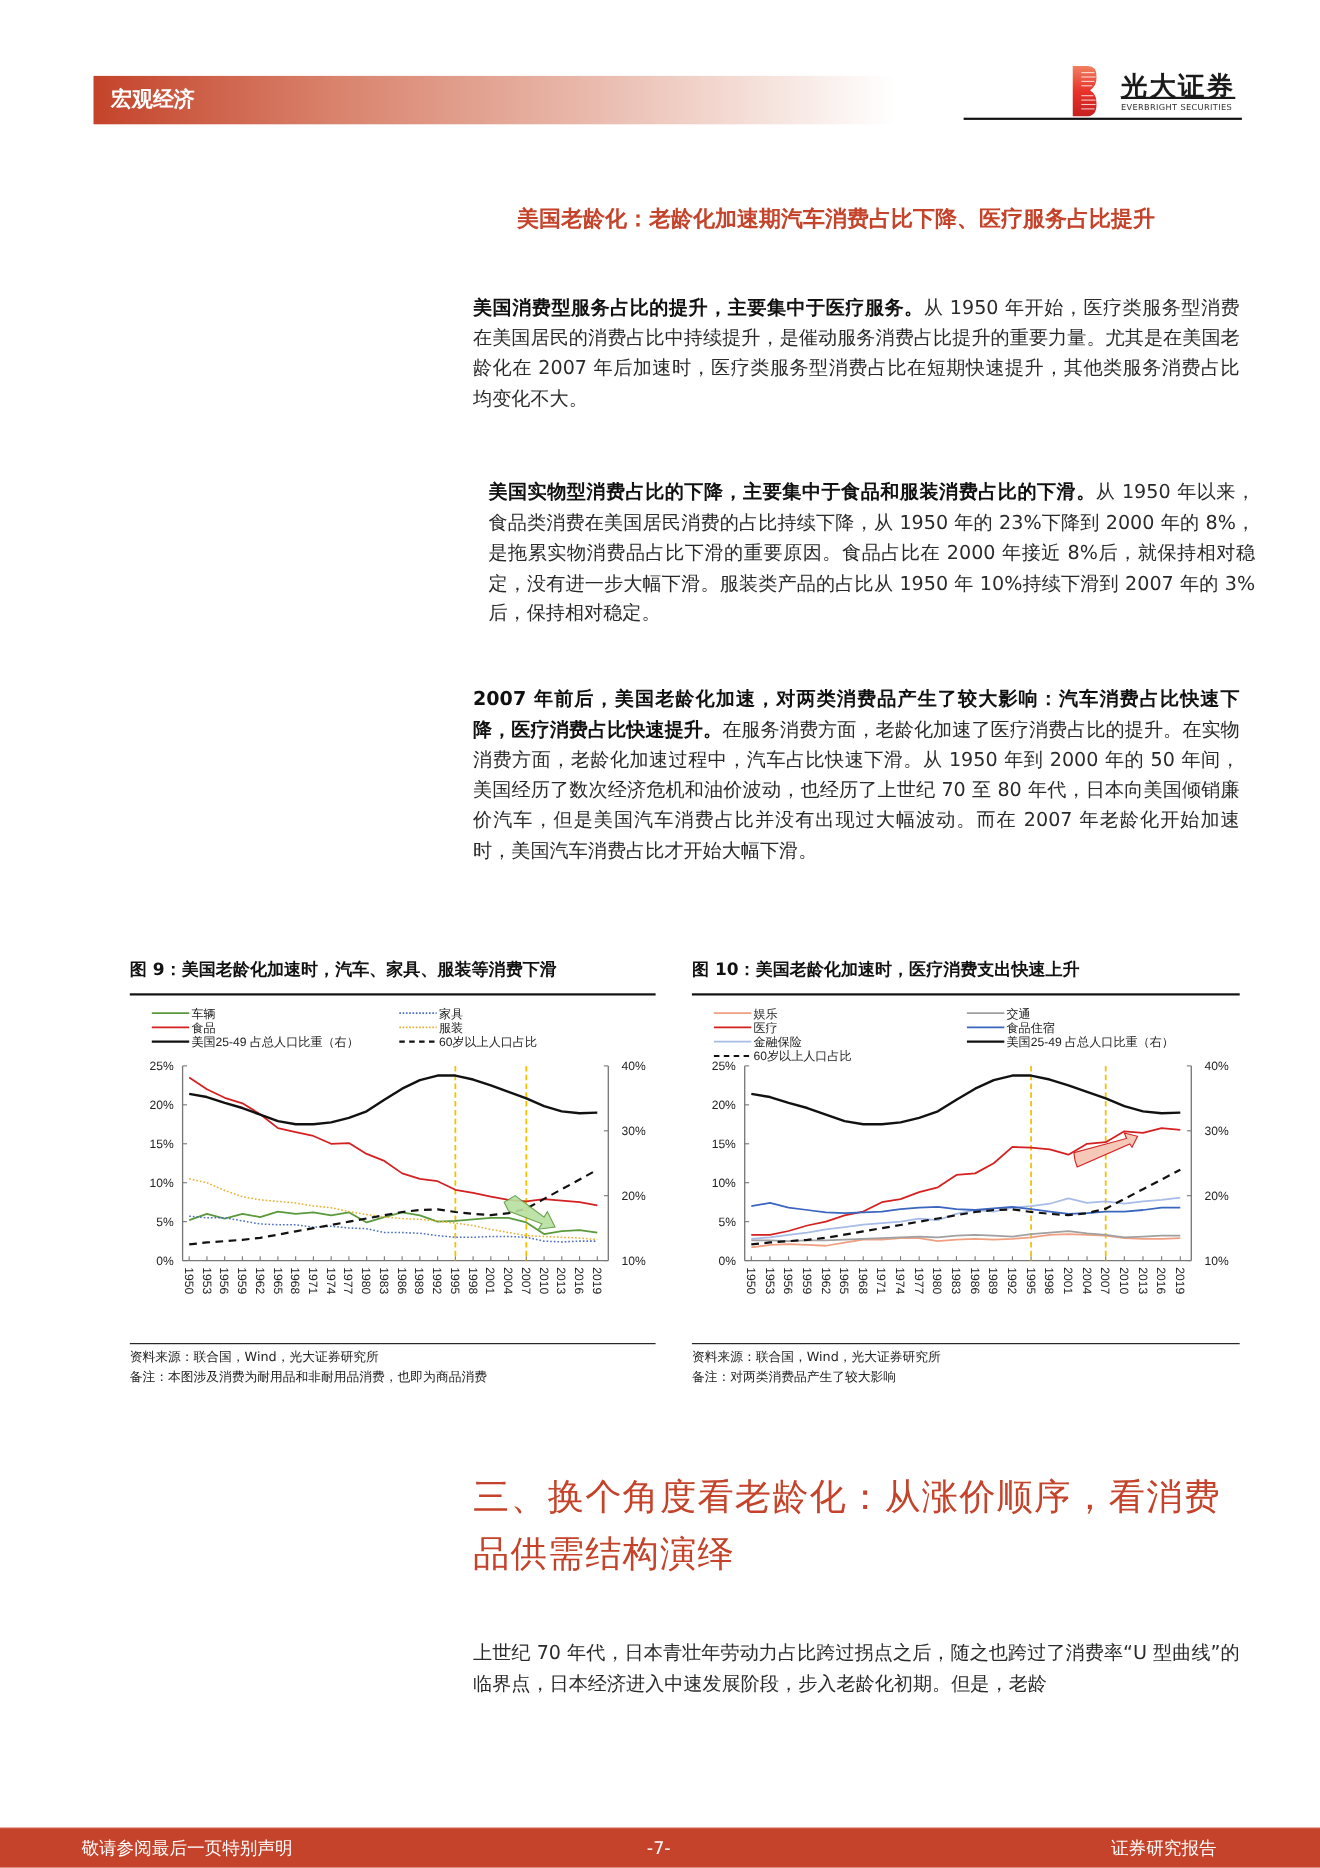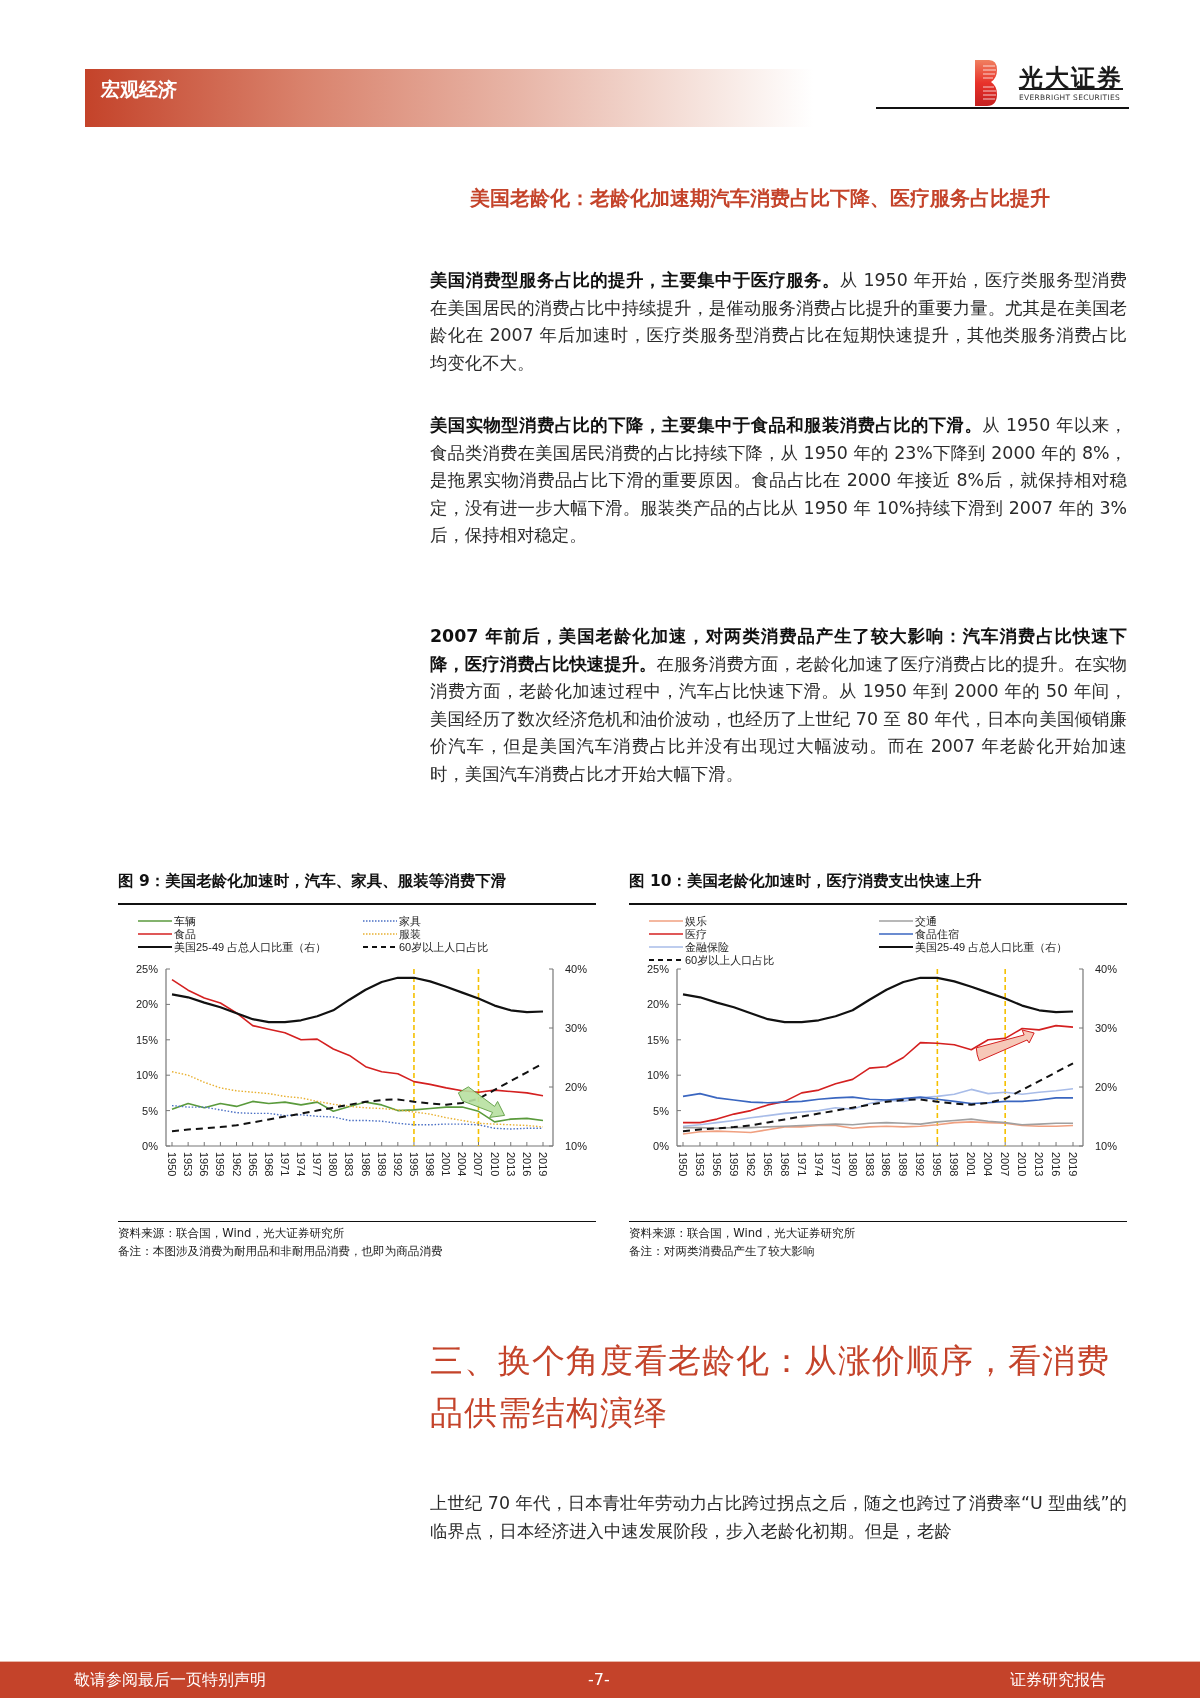--- a/index.html
+++ b/index.html
@@ -1,19 +1,19 @@
 <!DOCTYPE html>
 <html><head>
 <meta charset="utf-8">
 <style>
   * { margin:0; padding:0; box-sizing:border-box; }
   html, body { width:1200px; height:1698px; background:#ffffff; overflow:hidden; }
   body { position:relative; font-family:"DejaVu Sans", "Liberation Sans", sans-serif; color:#222; }
 
-  .header-band { position:absolute; left:85px; top:69px; width:728px; height:58px;
+  .header-band { position:absolute; left:85px; top:69px; width:728px; height:44px;
     background:linear-gradient(90deg, #c4432a 0%, #d9826c 30%, #e8b6a8 60%, #f6e4de 85%, #ffffff 100%); }
   .header-band .label { position:absolute; left:16px; top:8px; color:#fff; font-size:19px; font-weight:bold; letter-spacing:0px; }
   .header-rule { position:absolute; left:876px; top:107px; width:253px; height:2px; background:#111; }
 
   .logo { position:absolute; left:975px; top:60px; width:155px; height:46px; }
   .logo .mark { position:absolute; left:0; top:0; width:22px; height:46px; }
   .logo .cn { position:absolute; left:44px; top:2px; font-size:24px; font-weight:bold; color:#1a1a1a; letter-spacing:2px;text-decoration:underline; }
   .logo .en { position:absolute; left:44px; top:33px; font-size:7.5px; color:#333; letter-spacing:0.3px; }
 
   .subtitle { position:absolute; left:430px; top:185px; width:700px; color:#c4432a; font-size:20px; font-weight:bold; white-space:nowrap;margin-left:40px; }
@@ -60,21 +60,21 @@
     </g>
   </svg>
   <span class="cn">光大证券</span>
   <span class="en">EVERBRIGHT SECURITIES</span>
 </div>
 <div class="header-rule"></div>
 
 <div class="subtitle">美国老龄化：老龄化加速期汽车消费占比下降、医疗服务占比提升</div>
 
 <p class="para" style="top:267px;"><b>美国消费型服务占比的提升，主要集中于医疗服务。</b><span>从 1950 年开始，医疗类服务型消费在美国居民的消费占比中持续提升，是催动服务消费占比提升的重要力量。尤其是在美国老龄化在 2007 年后加速时，医疗类服务型消费占比在短期快速提升，其他类服务消费占比均变化不大。</span></p>
-<p class="para" style="top:412px;"><b>美国实物型消费占比的下降，主要集中于食品和服装消费占比的下滑。</b><span>从 1950 年以来，食品类消费在美国居民消费的占比持续下降，从 1950 年的 23%下降到 2000 年的 8%，是拖累实物消费品占比下滑的重要原因。食品占比在 2000 年接近 8%后，就保持相对稳定，没有进一步大幅下滑。服装类产品的占比从 1950 年 10%持续下滑到 2007 年的 3%后，保持相对稳定。</span></p>
+<p class="para" style="top:435px;margin-left:14px;"><b>美国实物型消费占比的下降，主要集中于食品和服装消费占比的下滑。</b><span>从 1950 年以来，食品类消费在美国居民消费的占比持续下降，从 1950 年的 23%下降到 2000 年的 8%，是拖累实物消费品占比下滑的重要原因。食品占比在 2000 年接近 8%后，就保持相对稳定，没有进一步大幅下滑。服装类产品的占比从 1950 年 10%持续下滑到 2007 年的 3%后，保持相对稳定。</span></p>
 <p class="para" style="top:623px;"><b>2007 年前后，美国老龄化加速，对两类消费品产生了较大影响：汽车消费占比快速下降，医疗消费占比快速提升。</b><span>在服务消费方面，老龄化加速了医疗消费占比的提升。在实物消费方面，老龄化加速过程中，汽车占比快速下滑。从 1950 年到 2000 年的 50 年间，美国经历了数次经济危机和油价波动，也经历了上世纪 70 至 80 年代，日本向美国倾销廉价汽车，但是美国汽车消费占比并没有出现过大幅波动。而在 2007 年老龄化开始加速时，美国汽车消费占比才开始大幅下滑。</span></p>
 
 <div class="fig" style="left:86px; top:871px; width:480px; height:390px;margin-left:32px;">
   <div class="fig-title">图 9：美国老龄化加速时，汽车、家具、服装等消费下滑</div>
   <div class="rule" style="left:0; top:32px; width:478px;"></div>
   <svg id="chart0" style="left:0; top:40px;" width="480" height="300">
       <g font-family="Liberation Sans, sans-serif" font-size="11">
         <line x1="20" y1="10" x2="54" y2="10" stroke="#5a9a3c" stroke-width="1.6"></line>
         <text x="56" y="14" fill="#222">车辆</text>
         <line x1="20" y1="23" x2="54" y2="23" stroke="#d42020" stroke-width="1.6"></line>

